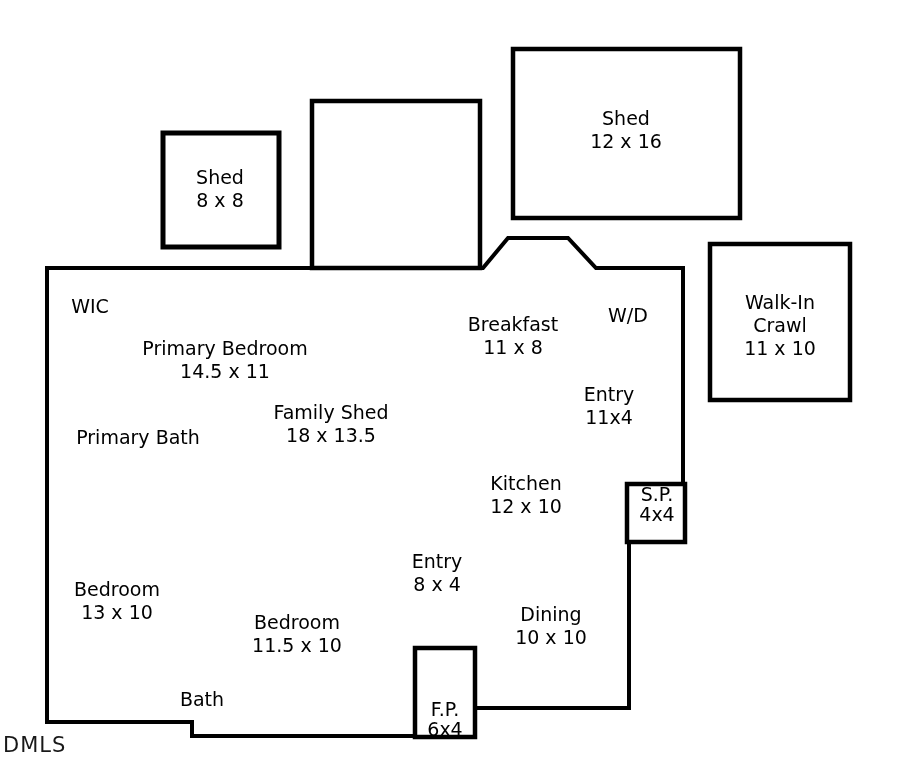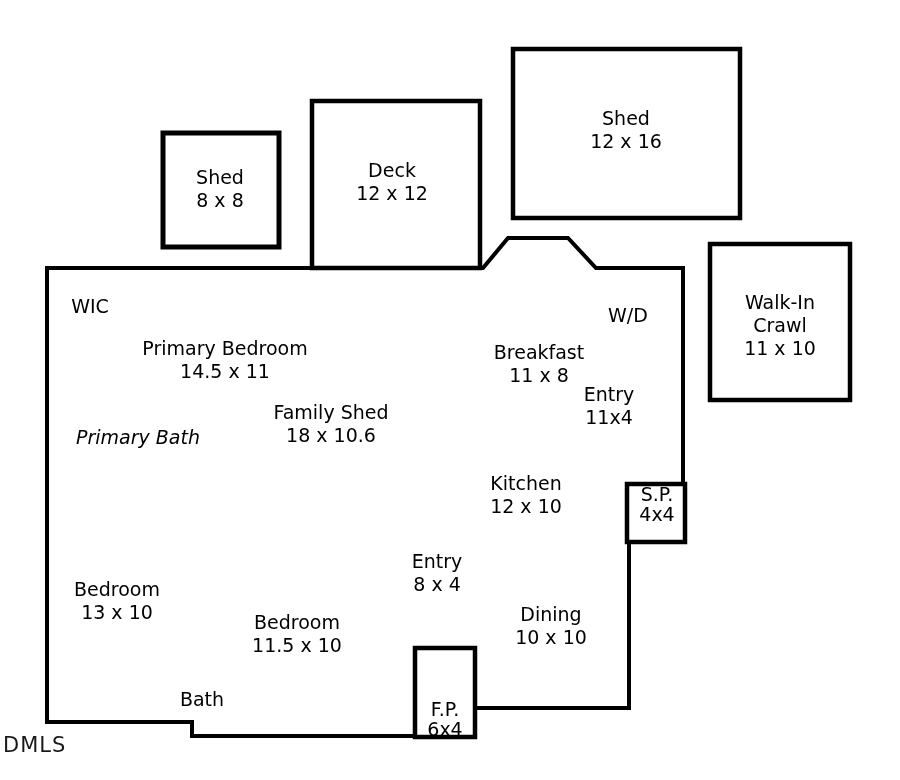--- a/index.html
+++ b/index.html
@@ -68,24 +68,20 @@
     <rect stroke-width="4.5" x="627" y="484" width="58" height="58" stroke="#000000"></rect>
 
     <rect stroke-width="4.5" x="415" y="648" width="60" height="89" stroke="#000000"></rect>
   </svg>
 
   <div class="label" style="left:220px; top:189px;">
     <div>Shed</div>
     <div>8 x 8</div>
   </div>
 
-  <div class="label" style="left:392px; top:182px;">
-    <div>Deck</div>
-    <div>12 x 12</div>
-  </div>
 
   <div class="label" style="left:626px; top:130px;">
     <div>Shed</div>
     <div>12 x 16</div>
   </div>
 
   <div class="label" style="left:780px; top:325px;">
     <div>Walk-In</div>
     <div>Crawl</div>
     <div>11 x 10</div>
@@ -93,30 +89,30 @@
 
   <div class="label" style="left:90px; top:306px;">
     <div>WIC</div>
   </div>
 
   <div class="label" style="left:225px; top:360px;text-align:center;">
     <div>Primary Bedroom</div>
     <div>14.5 x 11</div>
   </div>
 
-  <div class="label" style="left:138px; top:437px;font-style:italic;">
+  <div class="label" style="left:138px; top:437px;">
     <div>Primary Bath</div>
   </div>
 
   <div class="label" style="left:331px; top:424px;">
     <div>Family Shed</div>
-    <div>18 x 10.6</div>
+    <div>18 x 13.5</div>
   </div>
 
-  <div class="label" style="left:539px; top:336px;margin-top:28px;">
+  <div class="label" style="left:513px; top:336px;">
     <div>Breakfast</div>
     <div>11 x 8</div>
   </div>
 
   <div class="label" style="left:628px; top:315px;">
     <div>W/D</div>
   </div>
 
   <div class="label" style="left:609px; top:406px;">
     <div>Entry</div>

